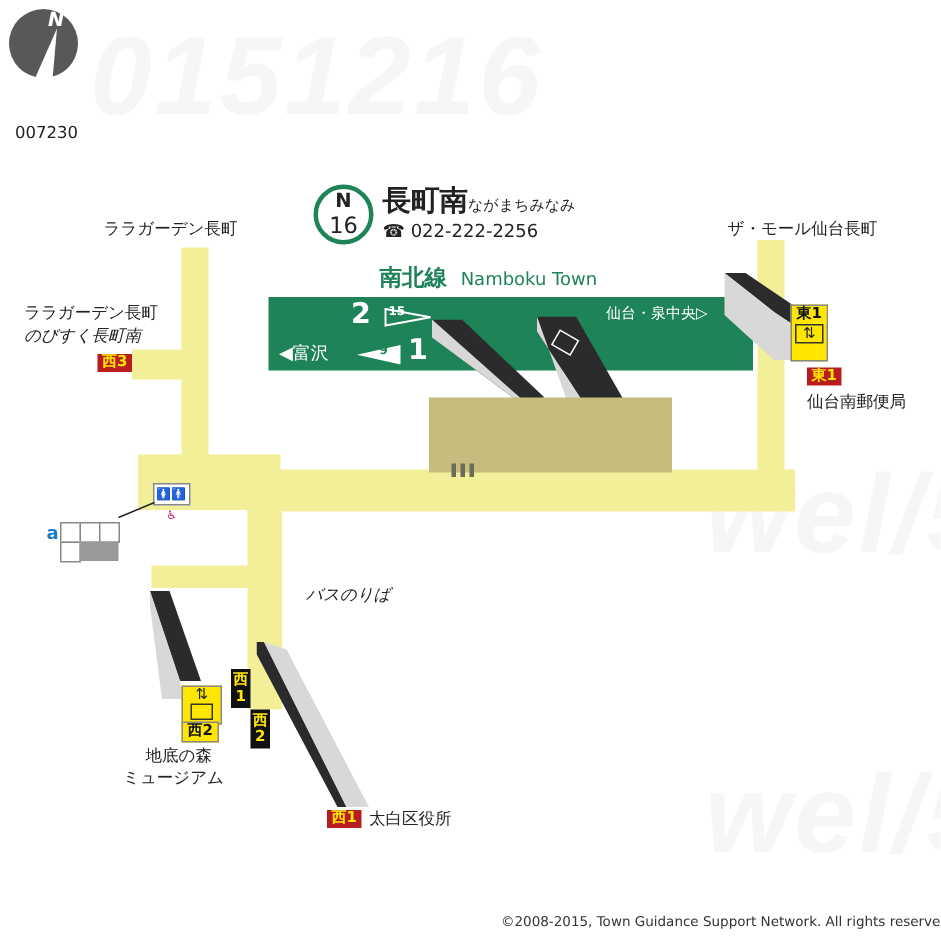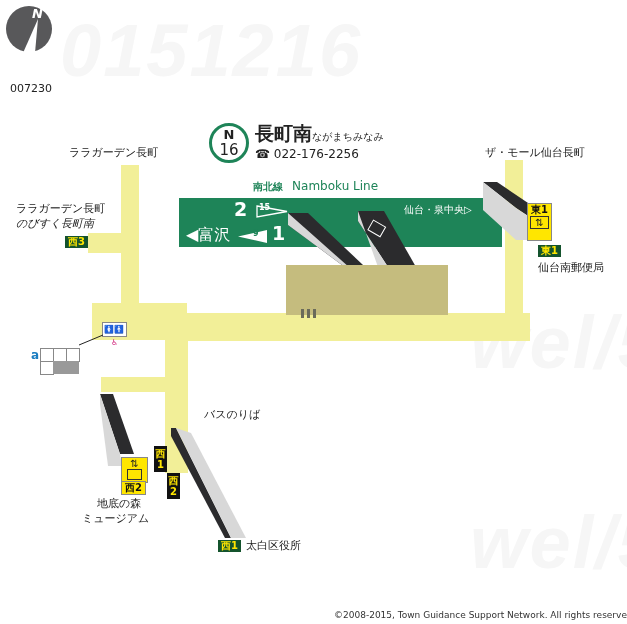--- a/index.html
+++ b/index.html
@@ -5,21 +5,21 @@
   html, body { margin:0; padding:0; background:#ffffff; }
   body { width:627px; height:624px; position:relative; overflow:hidden;
          font-family:"DejaVu Sans", "Liberation Sans", sans-serif; color:#222; }
   .abs { position:absolute; }
   .watermark { position:absolute; font-family:"Liberation Sans", sans-serif; font-weight:bold;
                font-style:italic; color:#f6f6f6; font-size:74px; letter-spacing:2px; white-space:nowrap; }
   .passage { position:absolute; background:#f2ef98; }
   .platform { position:absolute; background:#c5bc7e; }
   .line-band { position:absolute; background:#1e8458; }
   .label { position:absolute; font-size:11px; color:#222; white-space:nowrap; line-height:14px; }
-  .exit-tag { position:absolute; background:#14532d; color:#ffe600; font-weight:bold; font-size:10px;
+  .exit-tag { position:absolute; background:#b91c1c; color:#ffe600; font-weight:bold; font-size:10px;
               line-height:12px; padding:0 3px; white-space:nowrap; }
   .exit-tag-v { position:absolute; background:#111; color:#ffe600; font-weight:bold; font-size:10px;
                 width:13px; text-align:center; line-height:11px; padding:2px 0; }
   .elev { position:absolute; background:#ffe600; border:1px solid #888; }
 </style>
 </head>
 <body>
 
 <div class="watermark" style="left:60px; top:8px;">0151216</div>
 <div class="watermark" style="left:470px; top:300px;">wel/5</div>
@@ -35,47 +35,47 @@
 <div class="label" style="left:10px; top:56px; font-size:11px;margin-top:26px;">007230</div>
 
 <div class="abs" style="left:209px; top:123px; width:34px; height:34px; border:3px solid #1e8458; border-radius:50%; background:#fff; text-align:center;">
   <div style="font-weight:bold; font-size:13px; line-height:14px; margin-top:2px;">N</div>
   <div style="font-weight:normal; font-size:15px; line-height:16px;">16</div>
 </div>
 <div class="abs" style="left:255px; top:121px; white-space:nowrap;">
   <span style="font-size:19px; font-weight:bold;">長町南</span><span style="font-size:10px;">ながまちみなみ</span>
   <div style="font-size:12px; line-height:14px;">
     <span>☎</span>
-    <span>022-176-2256</span>
+    <span>022-222-2256</span>
   </div>
 </div>
 
 <div class="abs" style="left:253px; top:175px; color:#1e8458; white-space:nowrap;">
-  <span style="font-weight:bold; font-size:10px;">南北線</span>
-  <span style="font-size:12px; margin-left:4px;">Namboku Line</span>
+  <span style="font-weight:bold; font-size:15px;">南北線</span>
+  <span style="font-size:12px; margin-left:4px;">Namboku Town</span>
 </div>
 
 <div class="passage" style="left:121px; top:165px; width:18px; height:150px;"></div>
 <div class="passage" style="left:88px; top:233px; width:50px; height:20px;"></div>
 <div class="passage" style="left:92px; top:303px; width:95px; height:37px;"></div>
 <div class="passage" style="left:165px; top:313px; width:365px; height:28px;"></div>
 <div class="passage" style="left:505px; top:160px; width:18px; height:180px;"></div>
 <div class="passage" style="left:165px; top:313px; width:23px; height:160px;"></div>
 <div class="passage" style="left:101px; top:377px; width:87px; height:15px;"></div>
 
 <div class="line-band" style="left:179px; top:198px; width:323px; height:49px;"></div>
 <div class="label" style="left:234px; top:198px; color:#fff; font-weight:bold; font-size:19px; line-height:22px;">2</div>
 <div class="abs" style="left:256px; top:203px;">
   <svg width="32" height="13" viewBox="0 0 32 13">
       <polygon points="1,1 31,6.5 1,12" fill="none" stroke="#fff" stroke-width="1.3"></polygon>
     </svg>
   <span style="position:absolute; left:3px; top:0; font-size:8px; color:#fff; font-weight:bold;">15</span>
 </div>
 <div class="label" style="left:404px; top:203px; color:#fff; font-size:10px;">仙台・泉中央▷</div>
-<div class="label" style="left:186px; top:228px; color:#fff; font-size:16px;">◀富沢</div>
+<div class="label" style="left:186px; top:228px; color:#fff; font-size:12px;">◀富沢</div>
 <div class="abs" style="left:238px; top:228px;">
   <svg width="30" height="13" viewBox="0 0 30 13">
       <polygon points="0,6.5 29,0 29,13" fill="#fff"></polygon>
     </svg>
   <span style="position:absolute; left:15px; top:1px; font-size:8px; color:#1e8458; font-weight:bold;">9</span>
 </div>
 <div class="label" style="left:272px; top:222px; color:#fff; font-weight:bold; font-size:19px; line-height:22px;">1</div>
 
 <svg class="abs stair" style="left:288px; top:213px;" width="80" height="55" viewBox="0 0 80 55">
   <polygon points="0,0 20,0 75,52 58,55 0,12" fill="#2b2b2d"></polygon>
@@ -119,21 +119,21 @@
   </svg>
 <div class="label" style="left:31px; top:348px; color:#1a7dc1; font-weight:bold; font-size:12px;">a</div>
 <div class="abs" style="left:40px; top:348px; width:39px; height:26px;">
   <div style="position:absolute; left:0; top:0; width:12px; height:12px; background:#fff; border:1px solid #888;"></div>
   <div style="position:absolute; left:13px; top:0; width:12px; height:12px; background:#fff; border:1px solid #888;"></div>
   <div style="position:absolute; left:26px; top:0; width:12px; height:12px; background:#fff; border:1px solid #888;"></div>
   <div style="position:absolute; left:0; top:13px; width:12px; height:12px; background:#fff; border:1px solid #888;"></div>
   <div style="position:absolute; left:13px; top:13px; width:26px; height:13px; background:#999;"></div>
 </div>
 
-<div class="label" style="left:204px; top:408px;">バスのりば</div>
+<div class="label" style="left:204px; top:390px;font-style:italic;">バスのりば</div>
 
 <svg class="abs stair" style="left:100px; top:394px;" width="40" height="80" viewBox="0 0 40 80">
   <polygon points="0,0 13,0 34,60 20,60" fill="#2b2b2d"></polygon>
   <polygon points="0,0 20,60 22,72 8,72 0,10" fill="#d8d8d8"></polygon>
 </svg>
 <div class="elev" style="left:121px; top:457px; width:25px; height:24px;">
   <div style="text-align:center; font-size:10px; line-height:11px;">⇅</div>
   <div style="margin:0 5px; height:9px; border:1px solid #333;"></div>
 </div>
 <div class="exit-tag" style="left:121px; top:481px; background:#ffe600; color:#111; border:1px solid #888;">西2</div>

